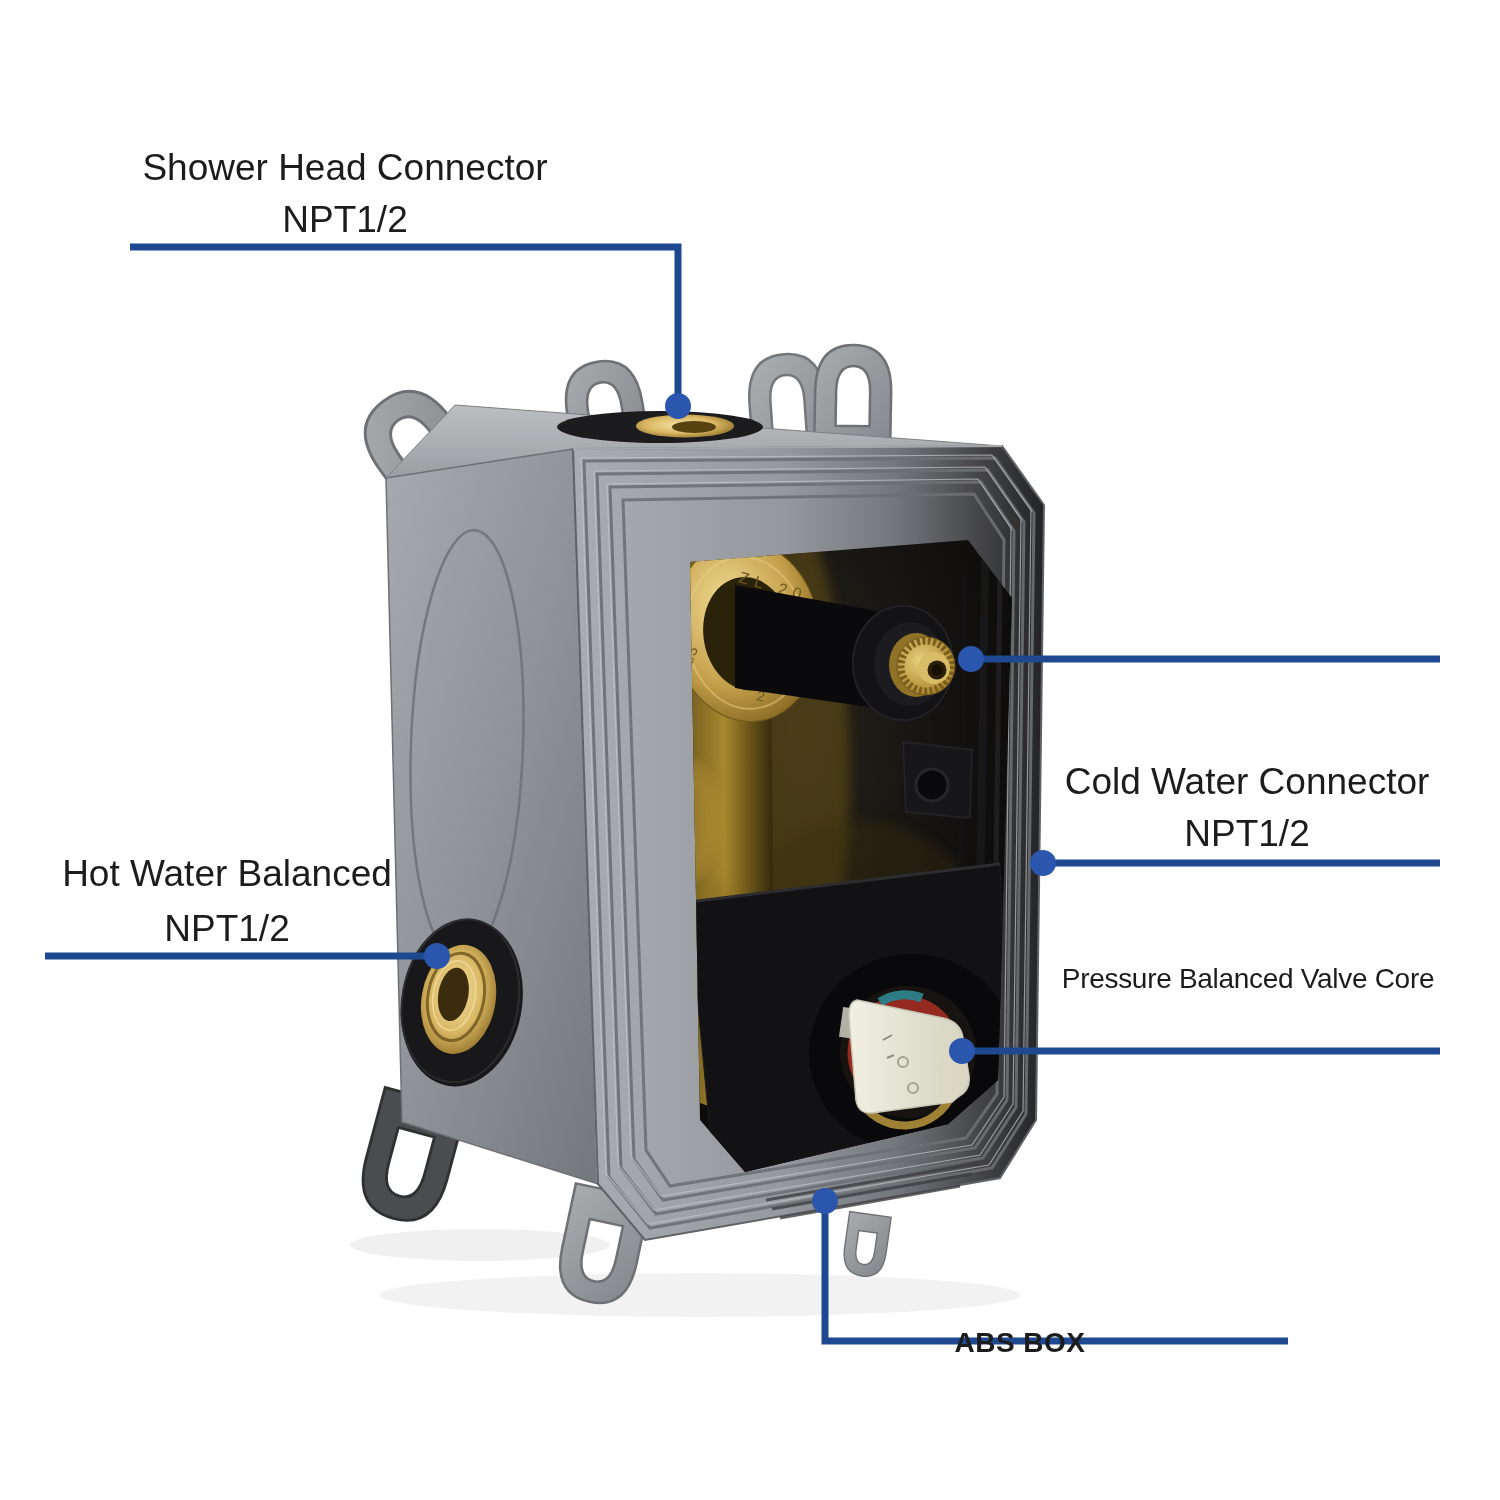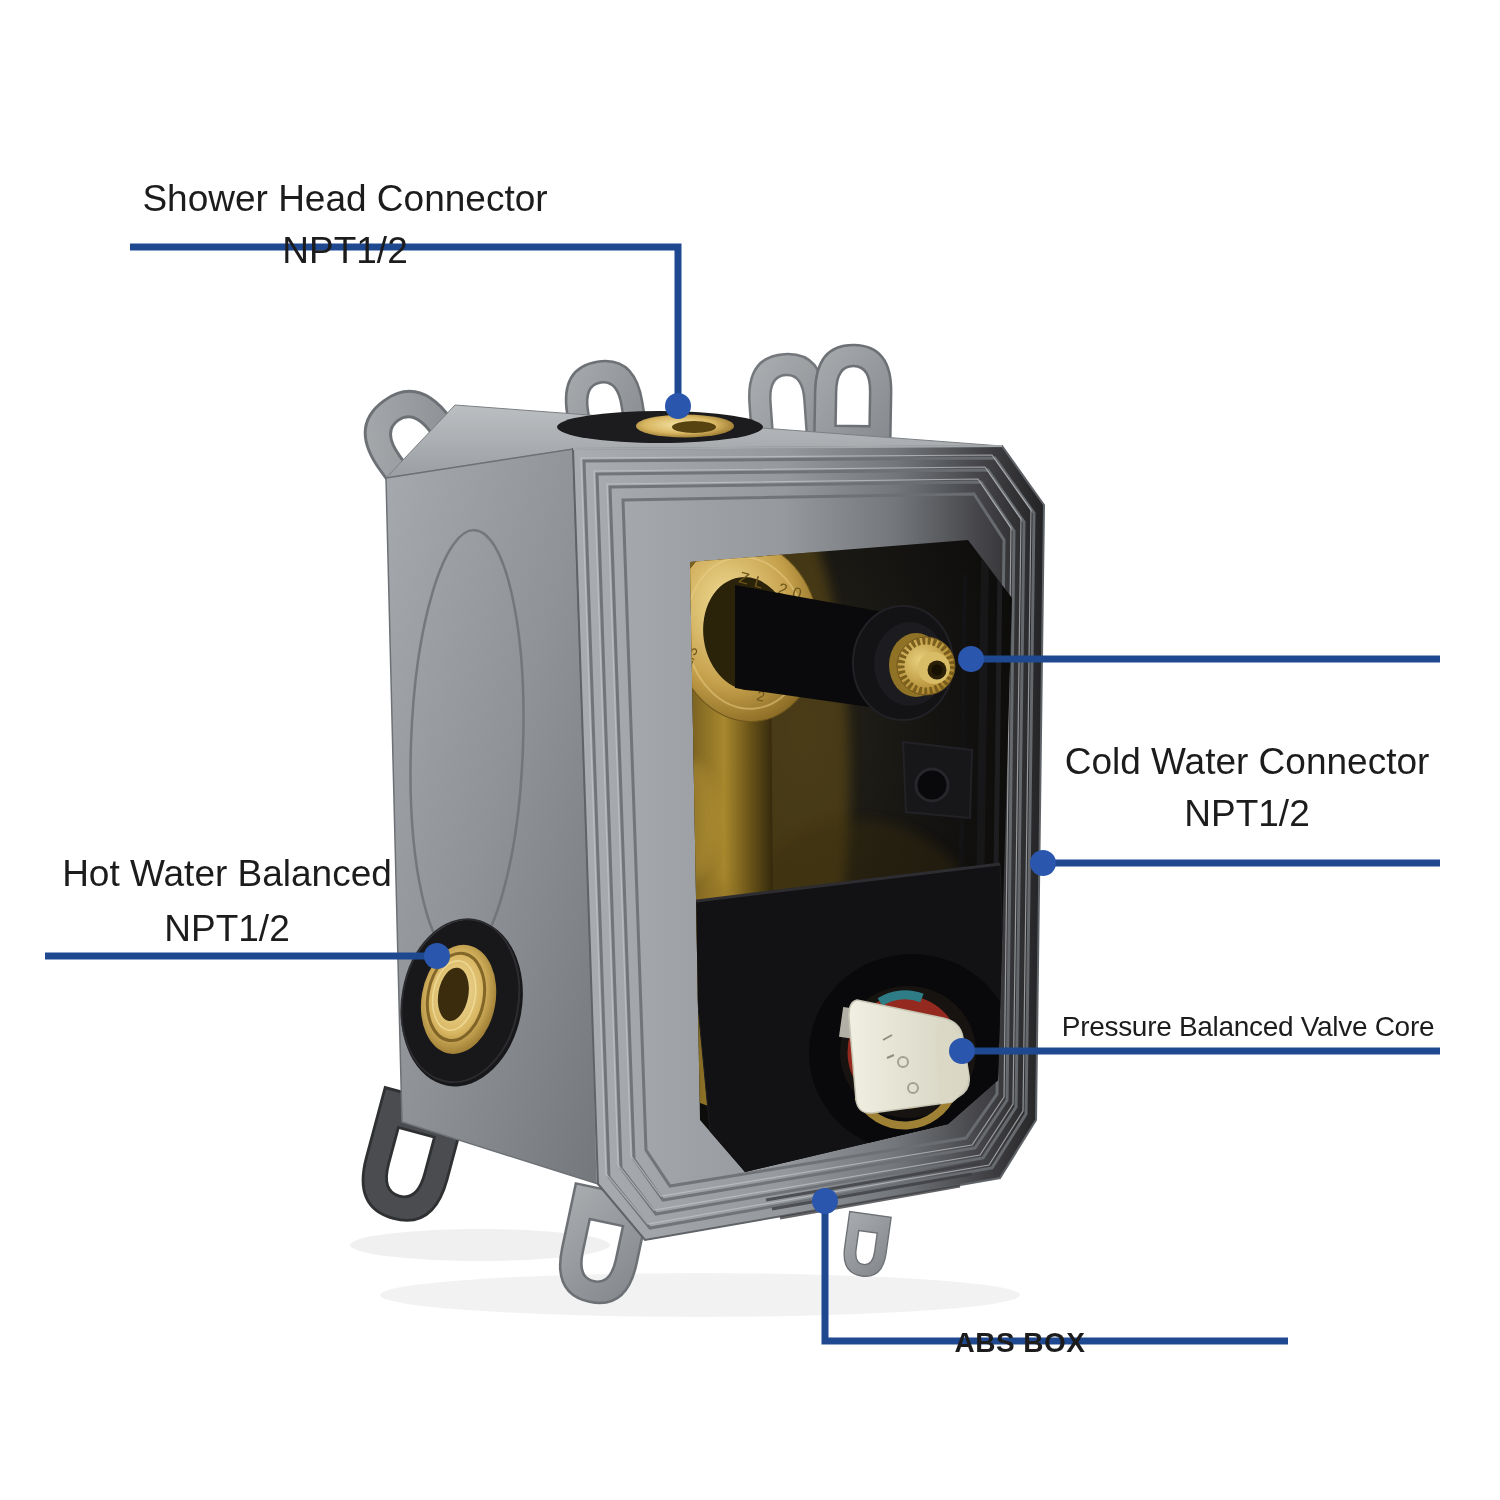--- a/index.html
+++ b/index.html
@@ -19,21 +19,20 @@
   .callout .ln{
     font-size:37px;
     line-height:52px;
     letter-spacing:0px;
     white-space:nowrap;
   }
   .callout.small .ln{
     font-size:28px;
     line-height:34px;
     letter-spacing:-0.3px;
-    margin-top:48px;
   }
   .callout.bold .ln{
     font-size:28px;
     line-height:34px;
     font-weight:bold;
     letter-spacing:0.5px;
     margin-top:40px;
   }
   .callout.hot .ln{line-height:55px;}
 </style>
@@ -264,27 +263,27 @@
       <polyline points="962,1051 1440,1051" stroke="#1e4991"></polyline>
       <circle cx="962" cy="1051" r="13" stroke="none" fill="#2a57ad"></circle>
     </g>
     <g>
       <polyline points="825,1201 825,1341 1288,1341" stroke="#1e4991"></polyline>
       <circle cx="825" cy="1201" r="13" stroke="none" fill="#2a57ad"></circle>
     </g>
   </g>
 </svg>
 
-<div class="callout" style="left:90px;top:142px;width:510px;margin-top:31px;">
+<div class="callout" style="left:90px;top:142px;width:510px;">
   <div class="ln">Shower Head Connector</div>
   <div class="ln">NPT1/2</div>
 </div>
 
 
-<div class="callout" style="left:1042px;top:736px;width:410px;">
+<div class="callout" style="left:1042px;top:756px;width:410px;">
   <div class="ln">Cold Water Connector</div>
   <div class="ln">NPT1/2</div>
 </div>
 
 <div class="callout hot" style="left:27px;top:846px;width:400px;">
   <div class="ln">Hot Water Balanced</div>
   <div class="ln">NPT1/2</div>
 </div>
 
 <div class="callout small" style="left:1043px;top:962px;width:410px;">

